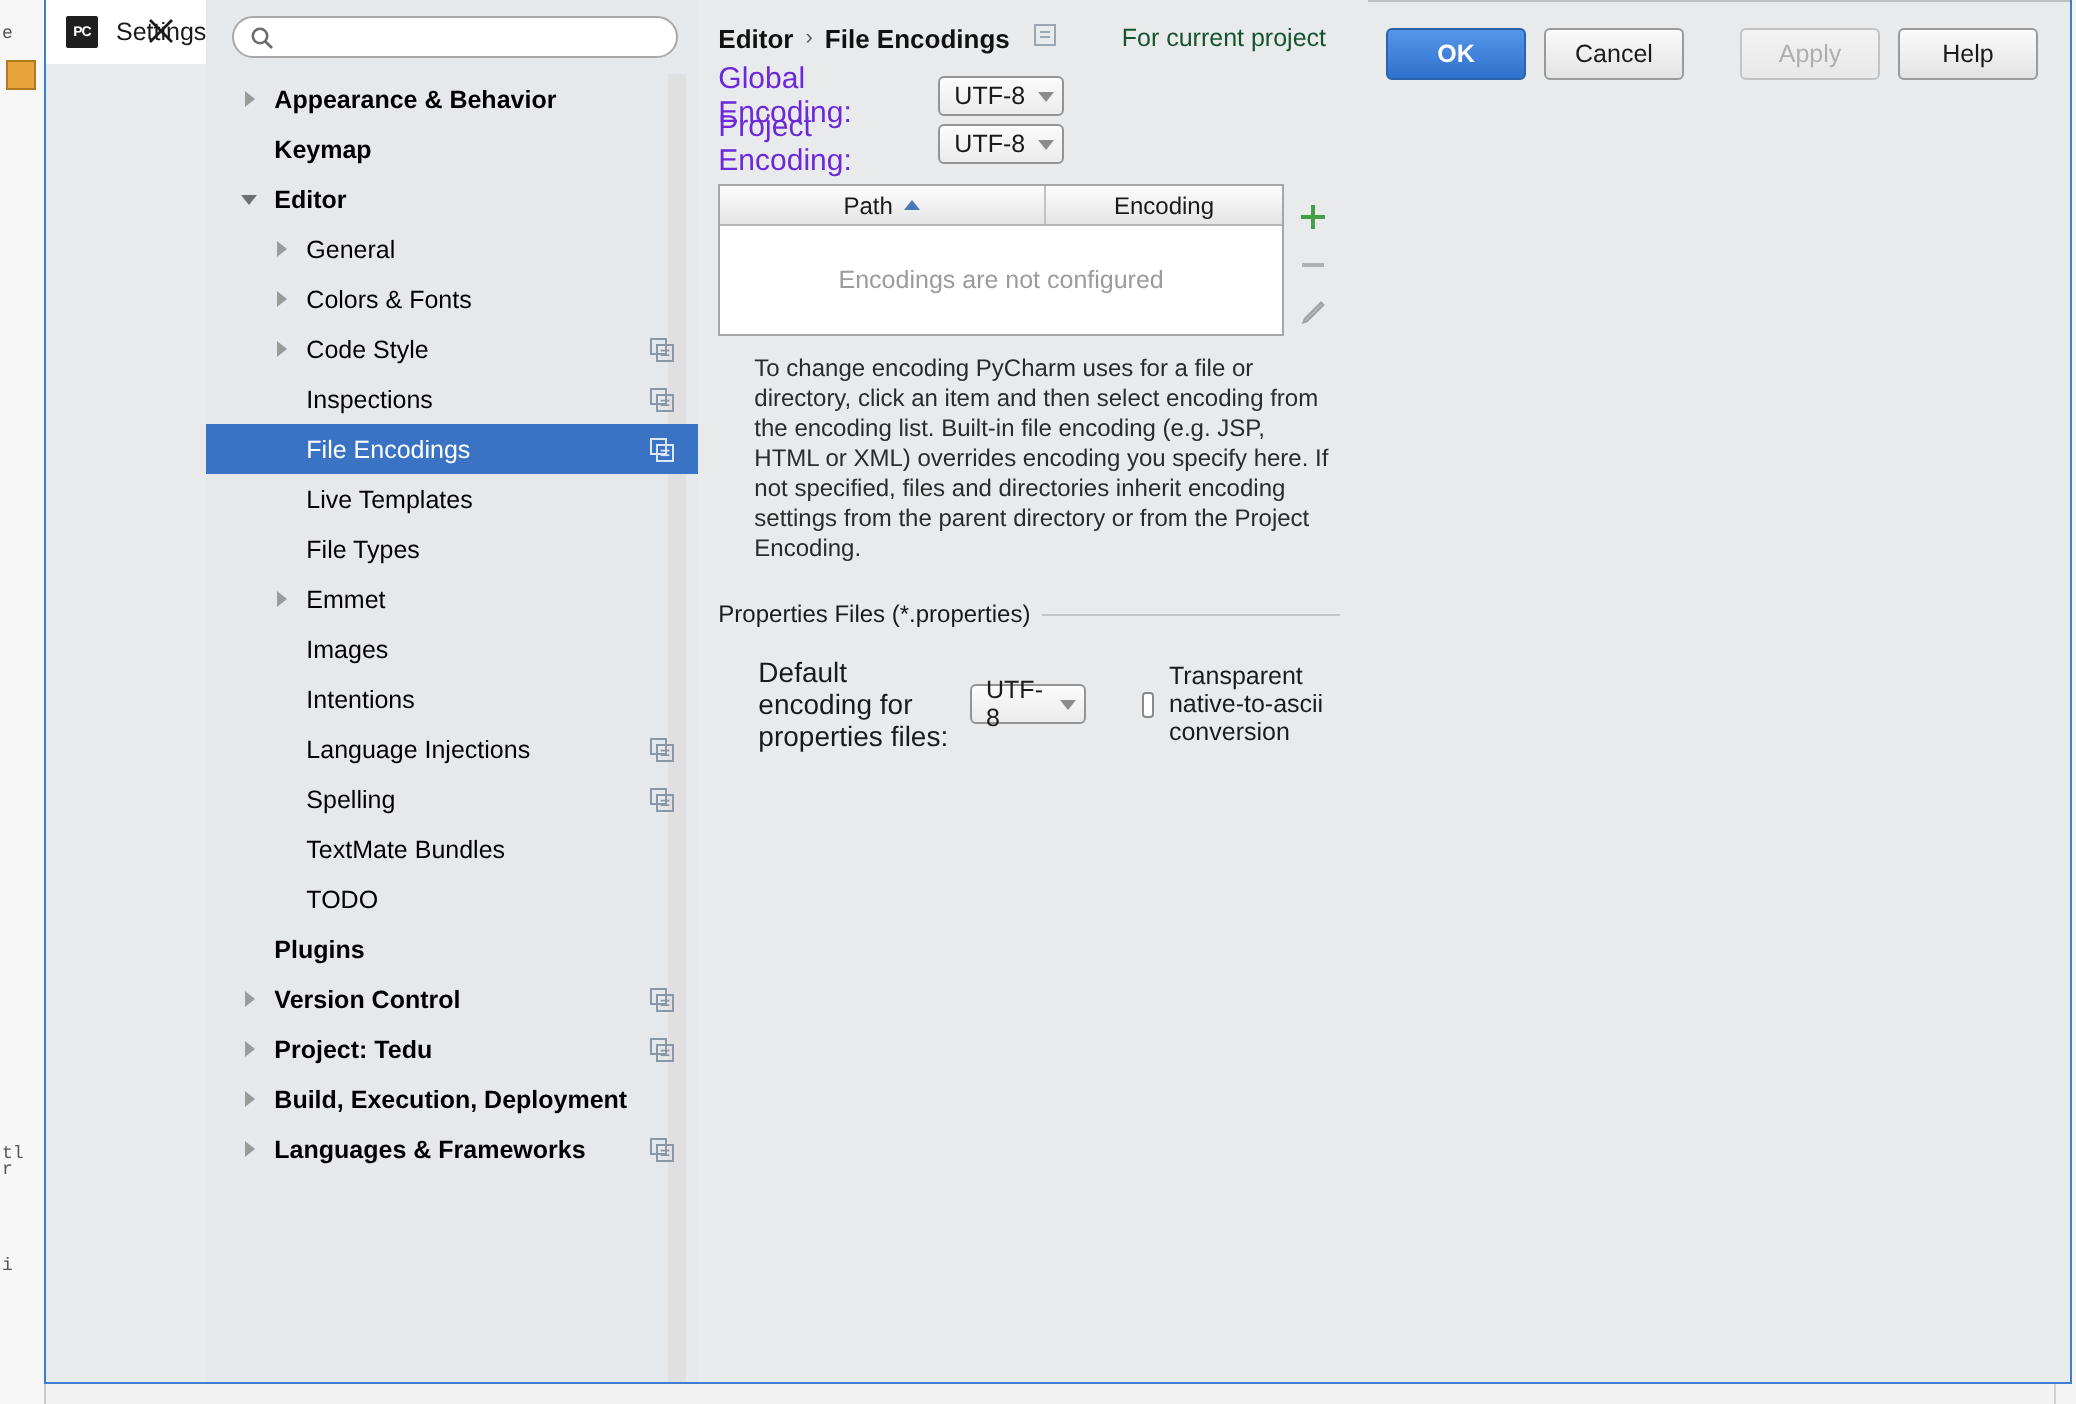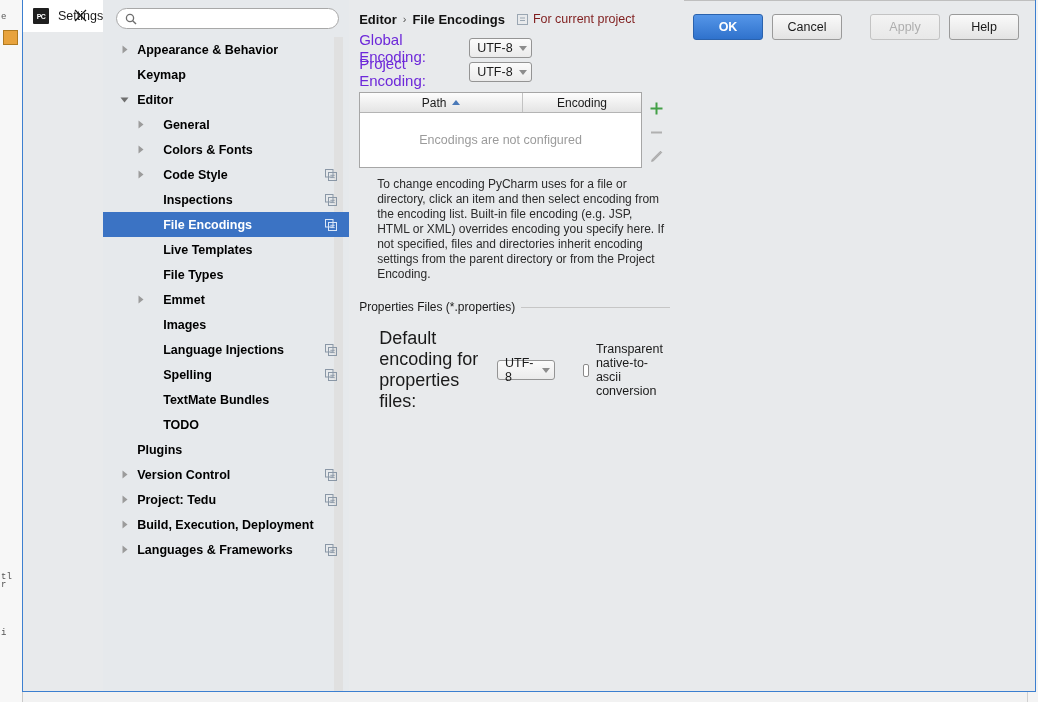--- a/index.html
+++ b/index.html
@@ -183,21 +183,21 @@
     justify-content: center;
   }
   .tree-label {
     font-size: 12.5px;
     color: #000000;
     white-space: nowrap;
   }
   .tree-row.lvl0 .tw { margin-left: 14px; }
   .tree-row.lvl0 .tree-label { font-weight: bold; margin-left: 6px; }
   .tree-row.lvl1 .tw { margin-left: 30px; }
-  .tree-row.lvl1 .tree-label { font-weight: bold; margin-left: 16px; }
+  .tree-row.lvl1 .tree-label { font-weight: normal; margin-left: 6px; }
   .cfg-icon {
     position: absolute;
     right: 12px;
     top: 50%;
     transform: translateY(-50%);
     display: flex;
   }
   #sidebar-scroll-track {
     position: absolute;
     right: 6px; top: 0; bottom: 0;
@@ -231,24 +231,25 @@
     font-weight: bold;
     color: #111111;
   }
   .crumb-sep {
     font-size: 11px;
     color: #555;
     margin: 0 6px;
   }
   #crumb-note {
     font-size: 12.5px;
-    color: #7f1d1d;
+    color: #14532d;
     margin-left: 12px;
     display: flex;
-    align-items: center;
+    align-items: flex-start;
+    gap: 28px;
   }
   #crumb-note .note-text { margin-left: 5px; }
 
   .enc-row {
     display: flex;
     align-items: center;
     height: 20px;
     margin-bottom: 4px;
   }
   .enc-label {
@@ -371,21 +372,21 @@
     background: #c6c6c6;
     margin-left: 6px;
   }
   #props-content {
     display: flex;
     align-items: center;
     margin-top: 14px;
     padding-left: 20px;
   }
   #props-label {
-    font-size: 18px;
+    font-size: 14px;
     color: #1a1a1a;
     margin-right: 10px;
   }
   #native-check-wrap {
     display: flex;
     align-items: center;
     margin-left: 28px;
     cursor: pointer;
   }
   .checkbox {
@@ -570,20 +571,24 @@
             <span class="tw">
               <svg width="9" height="9" viewBox="0 0 9 9" aria-hidden="true">
                 <polygon points="2.5,0.5 2.5,8.5 7.5,4.5" fill="#9b9b9b"></polygon>
               </svg>
             </span>
             <span class="tree-label">Emmet</span>
           </div>
           <div class="tree-row lvl1">
             <span class="tw"></span>
             <span class="tree-label">Images</span>
+          </div>
+          <div class="tree-row lvl1">
+            <span class="tw"></span>
+            <span class="tree-label">Intentions</span>
           </div>
           <div class="tree-row lvl1">
             <span class="tw"></span>
             <span class="tree-label">Language Injections</span>
             <span class="cfg-icon">
               <svg width="12" height="12" viewBox="0 0 12 12" aria-hidden="true">
                 <rect x="0.5" y="0.5" width="7.5" height="7.5" fill="none" stroke="#8a97a6" stroke-width="1"></rect>
                 <rect x="3.5" y="3.5" width="8" height="8" fill="none" stroke="#8a97a6" stroke-width="1"></rect>
                 <line x1="5.3" y1="6.3" x2="9.7" y2="6.3" stroke="#8a97a6" stroke-width="0.9"></line>
                 <line x1="5.3" y1="8.6" x2="9.7" y2="8.6" stroke="#8a97a6" stroke-width="0.9"></line>

